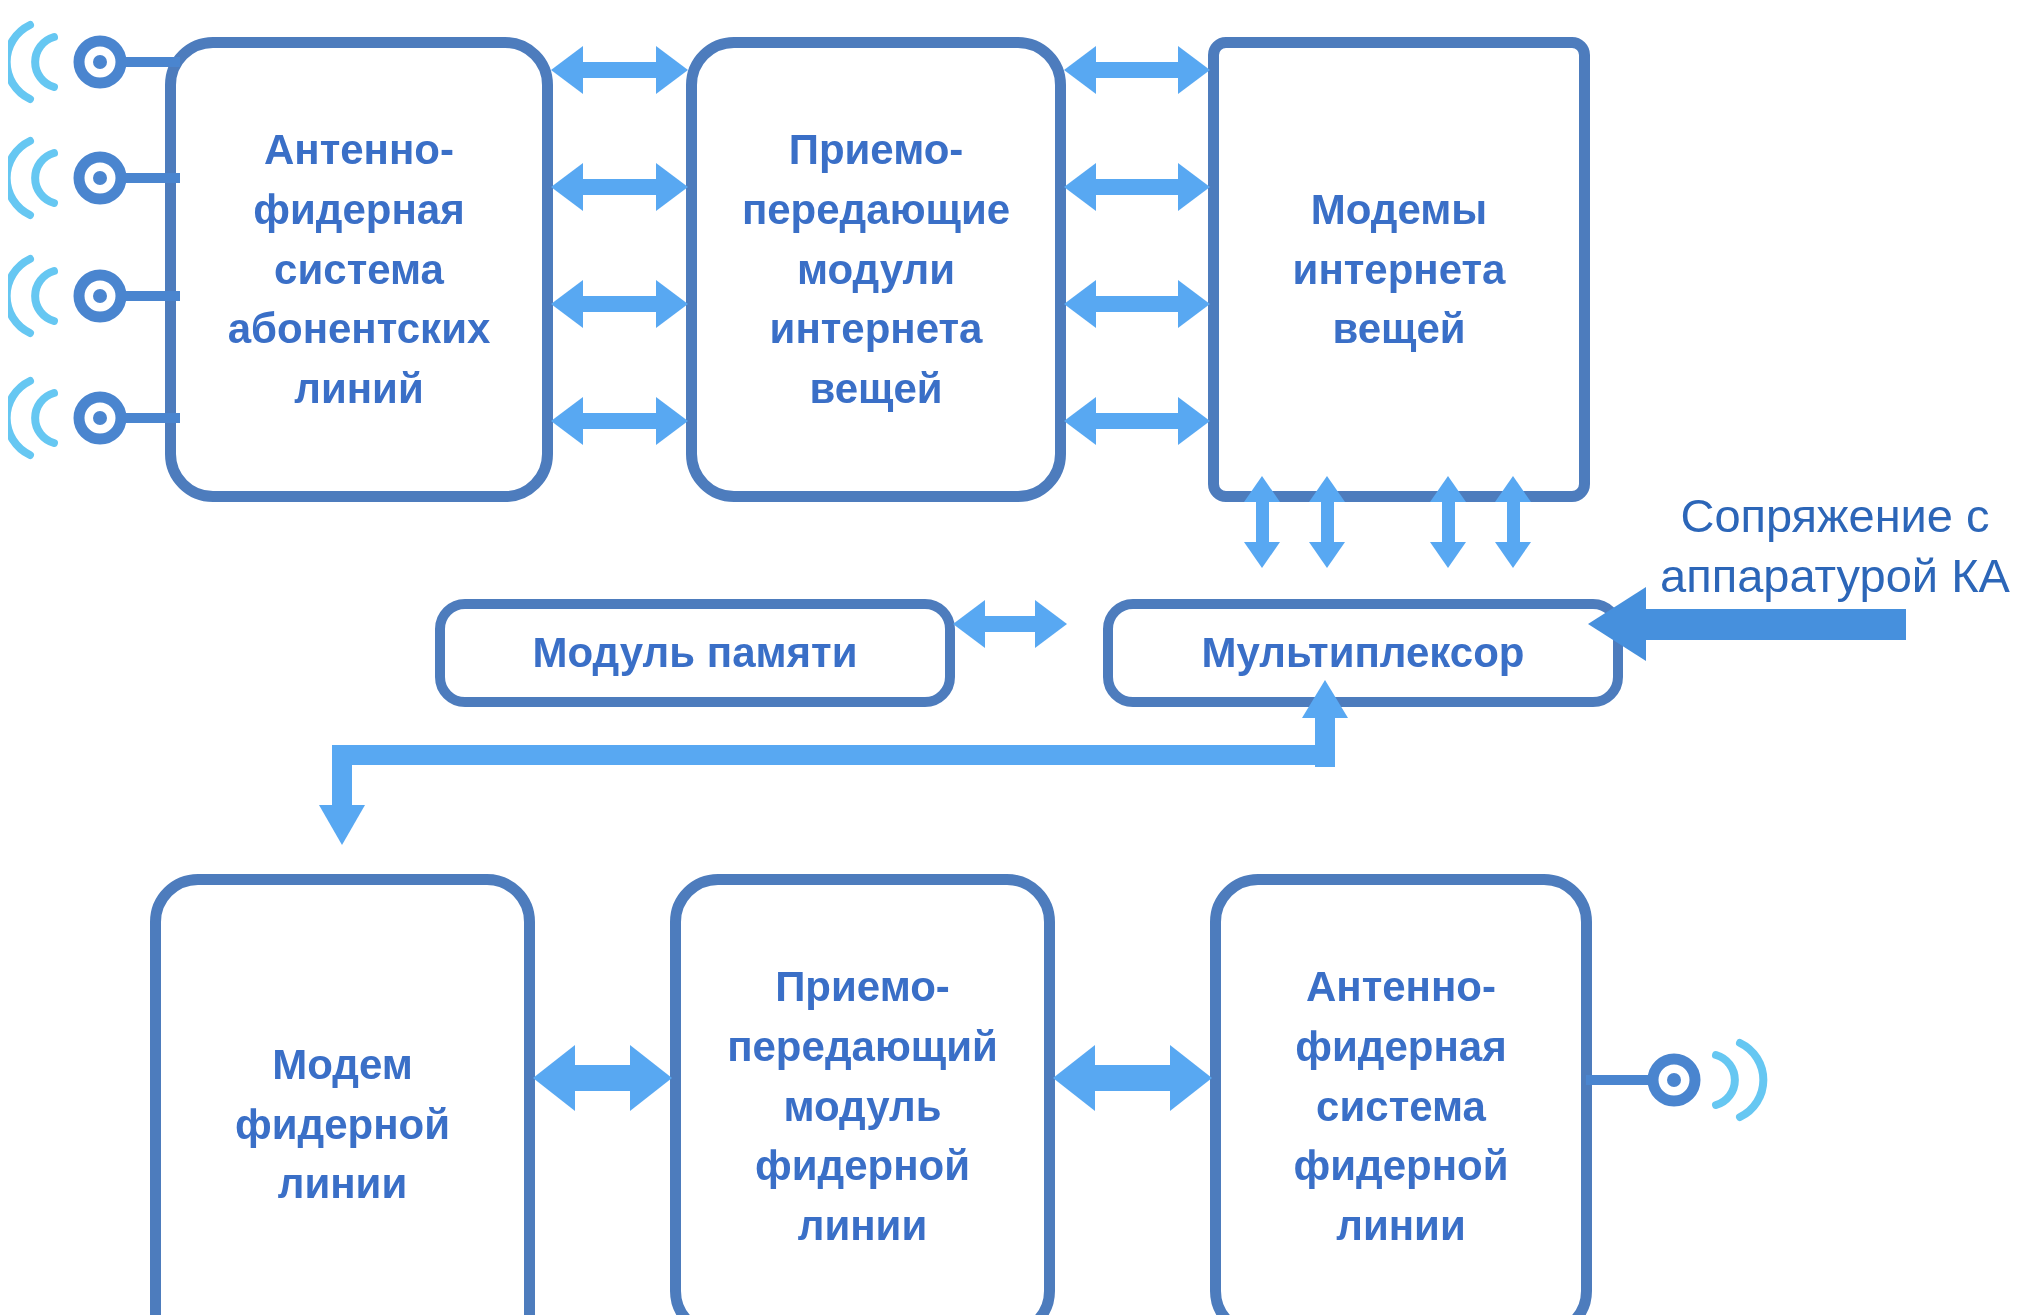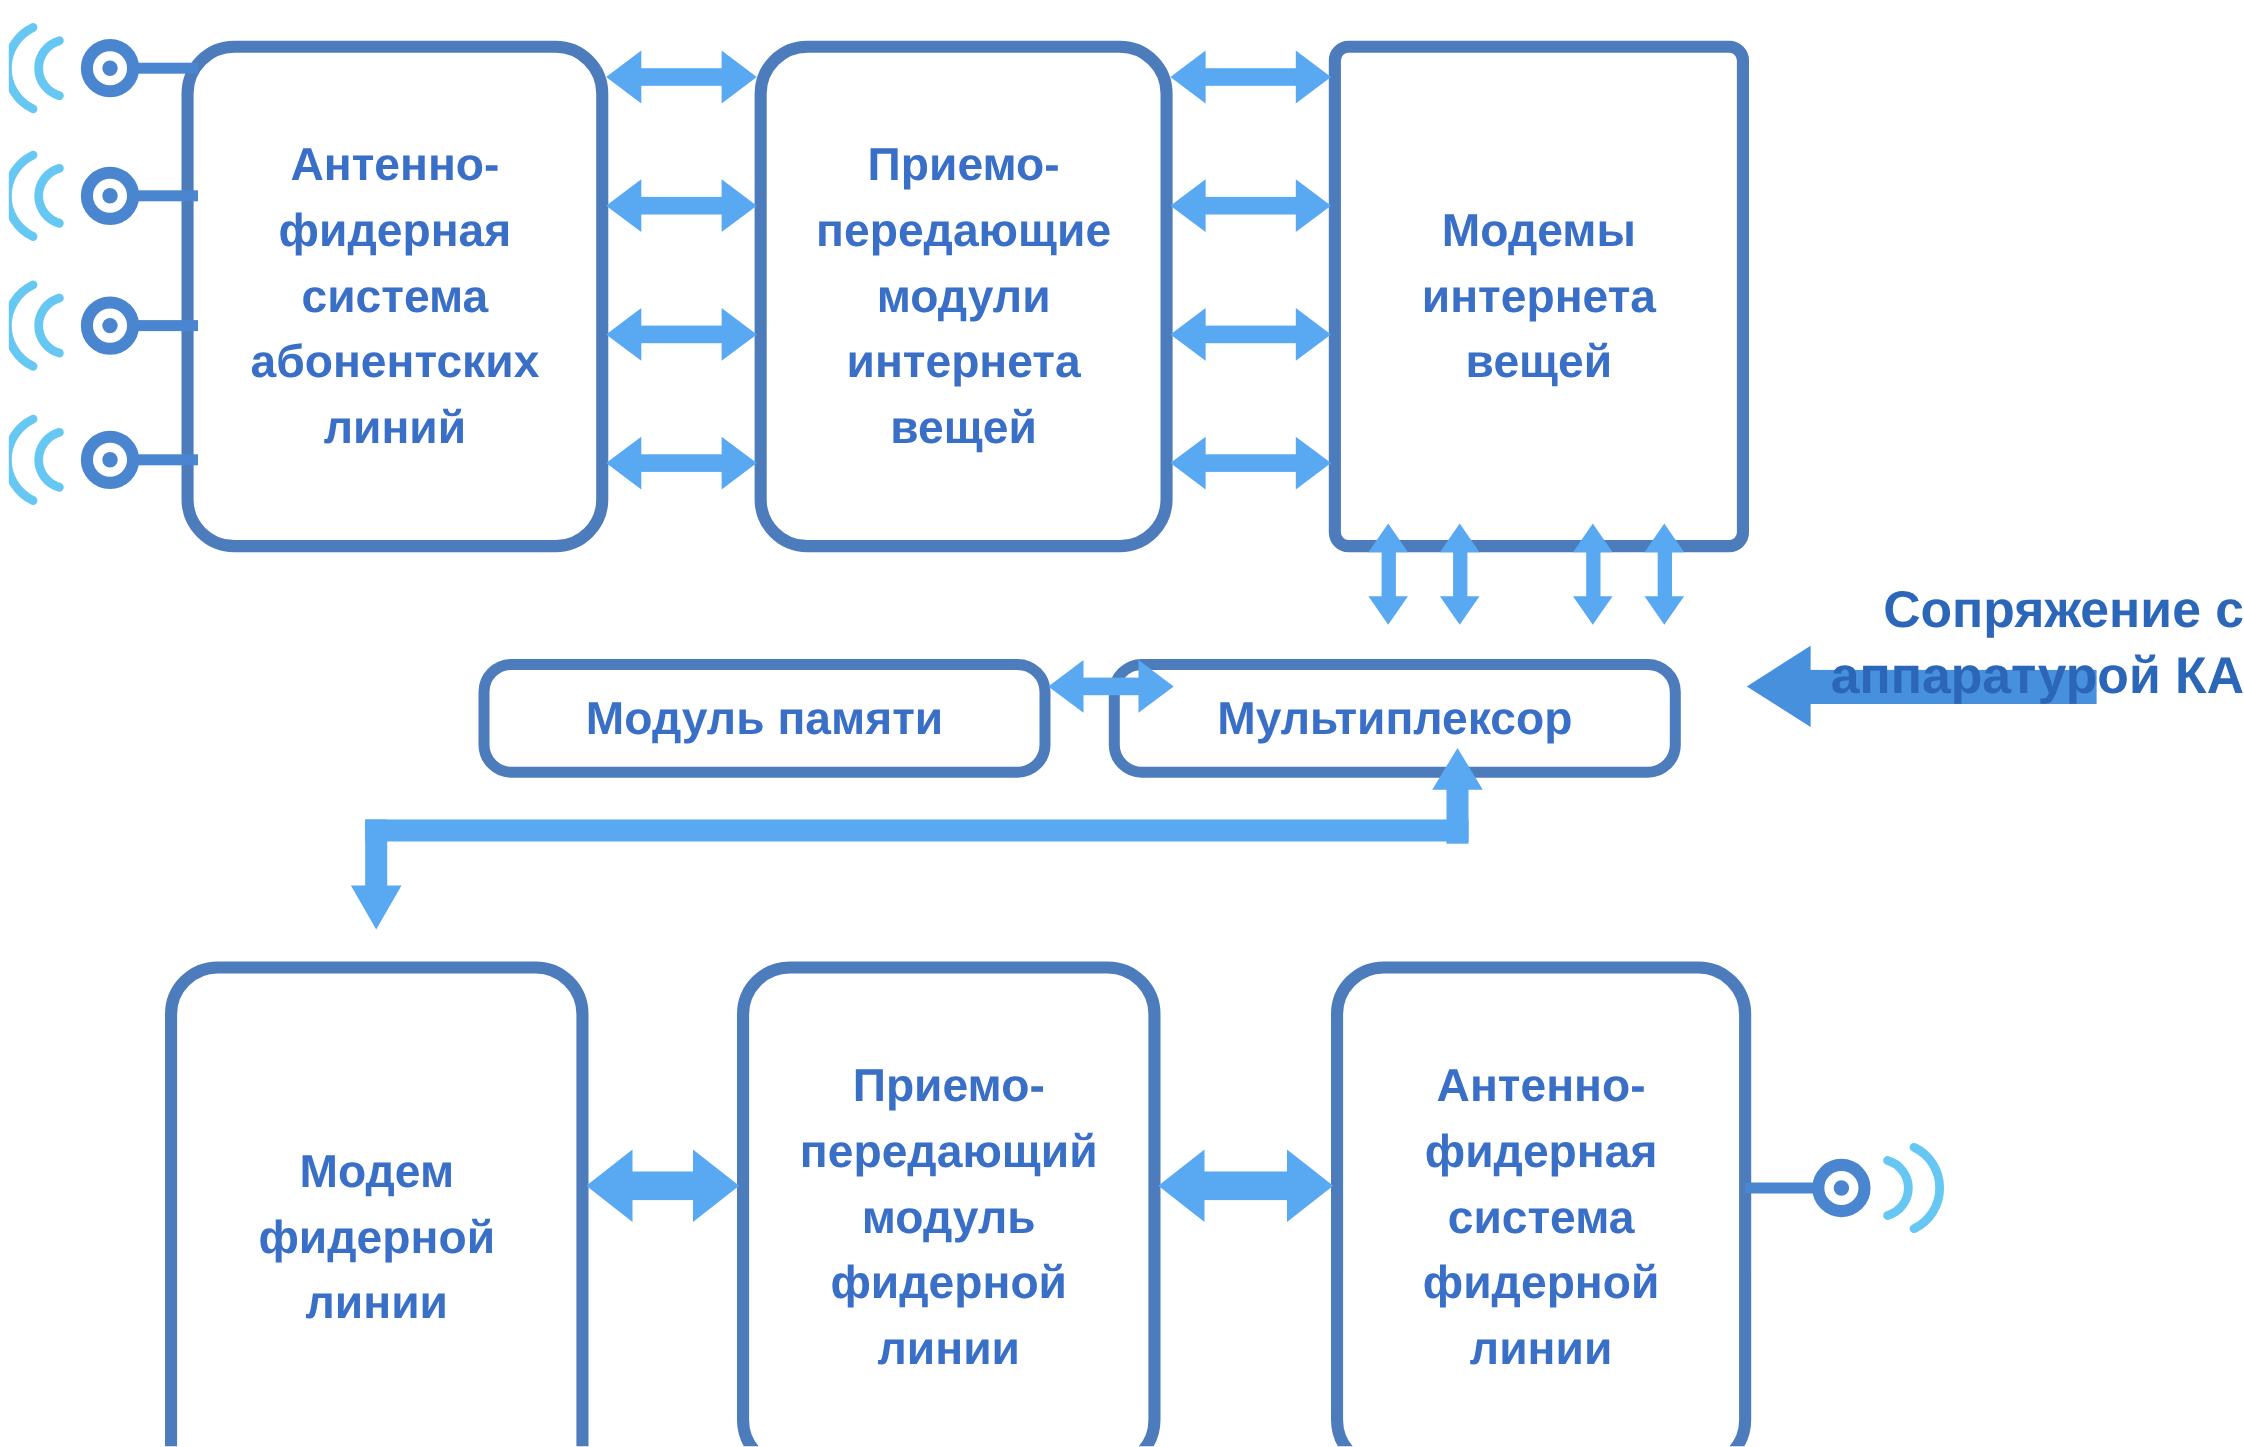--- a/index.html
+++ b/index.html
@@ -65,22 +65,22 @@
   
   .seg{position:absolute;background:var(--arrow);}
   .head-up{position:absolute;width:0;height:0;
     border-left:23px solid transparent;border-right:23px solid transparent;
     border-bottom:38px solid var(--arrow);}
   .head-down{position:absolute;width:0;height:0;
     border-left:23px solid transparent;border-right:23px solid transparent;
     border-top:40px solid var(--arrow);}
   
   .side-label{
-    position:absolute;color:var(--label-text);font-size:47px;font-weight:bold;
-    line-height:1.27;text-align:right;white-space:pre-line;margin-top:38px;
+    position:absolute;color:var(--label-text);font-size:47px;font-weight:normal;
+    line-height:1.27;text-align:center;white-space:pre-line;
   }
   
   .antenna{position:absolute;}
   .antenna .wave{fill:none;stroke:var(--wave);stroke-width:8;stroke-linecap:round;}
   .antenna .ring{fill:#ffffff;stroke:var(--antenna);stroke-width:11;}
   .antenna .dot{fill:var(--antenna);}
   .antenna .stem{fill:var(--antenna);}
 </style>
 </head>
 <body>
@@ -118,21 +118,21 @@
   <div class="harrow" style="left:1064px;top:397px;width:146px;"></div>
 
   <div class="varrow" style="left:1244px;top:476px;height:92px;"></div>
   <div class="varrow" style="left:1309px;top:476px;height:92px;"></div>
   <div class="varrow" style="left:1430px;top:476px;height:92px;"></div>
   <div class="varrow" style="left:1495px;top:476px;height:92px;"></div>
 
   <div class="box slim" style="left:435px;top:570px;width:520px;height:108px;">
     <div class="box-label">Модуль памяти</div>
   </div>
-  <div class="box slim" style="left:1008px;top:570px;width:520px;height:108px;">
+  <div class="box slim" style="left:1103px;top:570px;width:520px;height:108px;">
     <div class="box-label">Мультиплексор</div>
   </div>
 
   <div class="harrow" style="left:953px;top:600px;width:114px;"></div>
 
   <div class="big-arrow" style="left:1588px;top:587px;width:318px;"></div>
   <div class="side-label" style="left:1630px;top:486px;width:410px;">Сопряжение с
 аппаратурой КА</div>
 
   <div class="head-up" style="left:1302px;top:680px;"></div>

